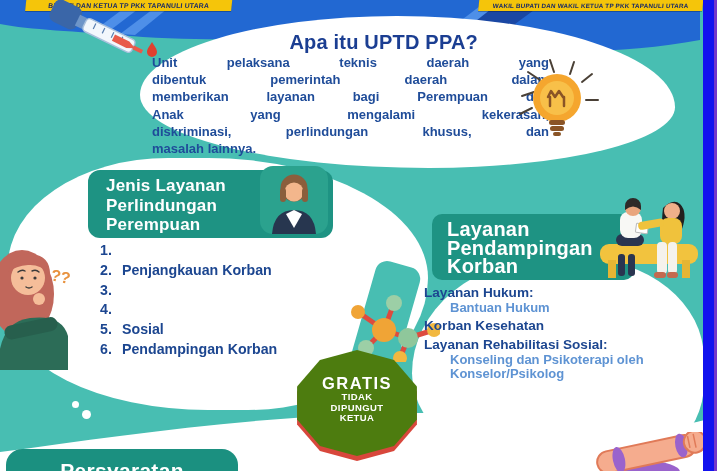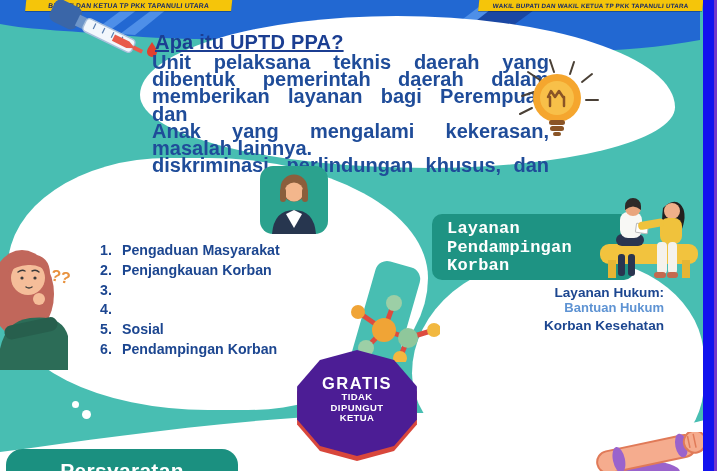--- a/index.html
+++ b/index.html
@@ -20,46 +20,46 @@
   }
   .badge-left{left:26px;top:-6px;width:206px;height:17px;font-size:6.8px;transform:skewX(-6deg);}
   .badge-right{left:479px;top:-6px;width:224px;height:17px;font-size:6.3px;transform:skewX(-6deg);}
   
   .blob{background:#fff;}
   .blob-a{left:140px;top:16px;width:535px;height:152px;border-radius:48% 52% 46% 54% / 52% 60% 40% 48%;}
   .blob-b{left:8px;top:158px;width:420px;height:252px;border-radius:40% 55% 45% 50% / 45% 50% 55% 42%;}
   .blob-c{left:412px;top:258px;width:292px;height:220px;border-radius:50% 45% 40% 55% / 55% 48% 45% 50%;}
   .teal-band{left:360px;top:262px;width:46px;height:130px;background:#48BEB2;border-radius:12px;transform:rotate(16deg);}
   
-  .about-title{left:155px;top:31px;width:310px;text-align:left;font-size:20px;color:#1B3E92;letter-spacing:.2px;text-decoration:underline;}
-  .para{left:152px;top:54px;width:397px;color:#1F4C99;font-size:20px;line-height:17.2px;}
+  .about-title{left:168px;top:31px;width:310px;text-align:right;font-size:20px;color:#1B3E92;letter-spacing:.2px;}
+  .para{left:152px;top:54px;width:397px;color:#1F4C99;font-size:13px;line-height:17.2px;}
   .para-line{text-align:justify;text-align-last:justify;}
   .para-line.last{text-align-last:left;}
   
   .greenbox{background:#1E9383;border-radius:12px;color:#fff;}
   .gb1{left:88px;top:170px;width:245px;height:68px;padding:6px 0 0 18px;}
   .gb1 .gb-title{width:172px;font-size:17px;line-height:19.5px;letter-spacing:.2px;}
   .gb2{left:432px;top:214px;width:202px;height:66px;padding:6px 0 0 15px;border-radius:10px;}
-  .gb2 .gb-title{width:172px;font-size:17px;line-height:18.5px;letter-spacing:.2px;font-family:Liberation Mono, monospace;}
+  .gb2 .gb-title{width:172px;font-size:20px;line-height:18.5px;letter-spacing:.2px;}
   
   .list-left{left:100px;top:241px;width:310px;color:#1C4690;font-size:14.2px;line-height:19.8px;}
   .ll-row{display:flex;}
   .ll-num{width:22px;flex:0 0 22px;}
   
   .list-right{left:424px;top:285px;width:240px;}
   .lr-label{color:#1C4690;font-size:13.6px;line-height:16px;}
-  .lr-sub{color:#5E93D3;font-size:13px;line-height:14.5px;margin-left:18px;}
-  .lr-item{margin-bottom:2.5px;text-align:right;}
+  .lr-sub{color:#5E93D3;font-size:13px;line-height:14.5px;margin-left:26px;}
+  .lr-item{margin-bottom:2.5px;}
   
   .decagon{
     clip-path:polygon(50% 0%,79.4% 9.55%,97.55% 34.55%,97.55% 65.45%,79.4% 90.45%,50% 100%,20.6% 90.45%,2.45% 65.45%,2.45% 34.55%,20.6% 9.55%);
     width:126px;height:106px;
   }
   .gratis-shadow{left:294px;top:355px;background:#D8473C;}
-  .gratis{left:294px;top:350px;background:#4c1d95;display:flex;flex-direction:column;align-items:center;padding-top:24px;color:#fff;text-align:center;}
+  .gratis{left:294px;top:350px;background:#4d7c0f;display:flex;flex-direction:column;align-items:center;padding-top:24px;color:#fff;text-align:center;}
   .gratis-headline{font-size:16.5px;letter-spacing:1.5px;line-height:18px;}
   .gratis-line{font-size:9.5px;line-height:10.5px;letter-spacing:.4px;}
   
   .req-box{left:6px;top:449px;width:232px;height:30px;background:#1B9080;border-radius:16px 16px 0 0;color:#fff;text-align:center;}
   .req-title{margin-top:10px;font-size:21px;letter-spacing:.3px;}
   
   .dot{background:#fff;border-radius:50%;}
   
   .right-bar{left:703px;top:0;width:14px;height:471px;background:#1212EE;}
   .right-bar-edge{position:absolute;right:0;top:0;width:3px;height:100%;background:#7436C9;}
@@ -104,22 +104,22 @@
     </g>
     <path d="M104 42 c3 5 5 7 5 10 a5 5 0 1 1 -10 0 c0 -3 2 -5 5 -10" fill="#E0402F"></path>
   </svg>
 
   <div class="abs about-title">Apa itu UPTD PPA?</div>
   <div class="abs para">
     <div class="para-line">Unit pelaksana teknis daerah yang</div>
     <div class="para-line">dibentuk pemerintah daerah dalam</div>
     <div class="para-line">memberikan layanan bagi Perempuan dan</div>
     <div class="para-line">Anak yang mengalami kekerasan,</div>
+    <div class="para-line">diskriminasi, perlindungan khusus, dan</div>
     <div class="para-line last">masalah lainnya.</div>
-    <div class="para-line">diskriminasi, perlindungan khusus, dan</div>
   </div>
 
   <svg class="abs" style="left:510px;top:56px" width="96" height="92" viewBox="0 0 96 92">
     <g stroke="#4A4036" stroke-width="2" stroke-linecap="round">
       <path d="M12 40 L24 36"></path>
         <path d="M18 16 L30 24"></path>
         <path d="M40 4 L44 16"></path>
       <path d="M64 6 L60 18"></path>
         <path d="M82 18 L72 26"></path>
         <path d="M88 44 L76 44"></path>
@@ -127,34 +127,36 @@
     </g>
     <circle cx="47" cy="42" r="24" fill="#F5A62E"></circle>
     <circle cx="47" cy="42" r="17" fill="#F8C049"></circle>
     <path d="M40 50 v-9 M54 50 v-9" stroke="#8A5426" stroke-width="2.5" stroke-linecap="round"></path>
     <path d="M38 41 l3 -6 4 6 4 -6 4 6" fill="none" stroke="#8A5426" stroke-width="2.5" stroke-linecap="round" stroke-linejoin="round"></path>
     <rect x="39" y="64" width="16" height="5" rx="2.5" fill="#8A5426"></rect>
     <rect x="40" y="70" width="14" height="5" rx="2.5" fill="#8A5426"></rect>
     <rect x="43" y="76" width="8" height="4" rx="2" fill="#8A5426"></rect>
   </svg>
 
+  <div class="abs greenbox gb1">
+    <div class="gb-title">Jenis Layanan Perlindungan Perempuan</div>
+  </div>
   <svg class="abs" style="left:260px;top:166px" width="68" height="68" viewBox="0 0 68 68">
     <rect x="0" y="0" width="68" height="68" rx="13" fill="#2BA28E"></rect>
     <circle cx="34" cy="22" r="13.5" fill="#8B5E3C"></circle>
     <circle cx="34" cy="26" r="9.5" fill="#F3B68C"></circle>
     <rect x="20" y="22" width="6" height="14" rx="3" fill="#8B5E3C"></rect>
     <rect x="42" y="22" width="6" height="14" rx="3" fill="#8B5E3C"></rect>
     <path d="M12 68 Q14 44 34 44 Q54 44 56 68 Z" fill="#27364F"></path>
     <path d="M34 44 L26 48 L34 62 L42 48 Z" fill="#ffffff"></path>
   </svg>
 
   <div class="abs list-left">
     <div class="ll-row">
         <span class="ll-num">1.</span>
-        <span>Pengaduan Masyarakat</span>
       </div>
     <div class="ll-row">
         <span class="ll-num">2.</span>
         <span>Penjangkauan Korban</span>
       </div>
     <div class="ll-row">
         <span class="ll-num">3.</span>
       </div>
     <div class="ll-row">
         <span class="ll-num">4.</span>
@@ -231,20 +233,24 @@
   </svg>
 
   <div class="abs list-right">
     <div class="lr-item">
       <div class="lr-label">Layanan Hukum:</div>
       <div class="lr-sub">Bantuan Hukum</div>
     </div>
     <div class="lr-item">
       <div class="lr-label">Korban Kesehatan</div>
     </div>
+    <div class="lr-item">
+      <div class="lr-label">Layanan Rehabilitasi Sosial:</div>
+      <div class="lr-sub">Konseling dan Psikoterapi oleh Konselor/Psikolog</div>
+    </div>
   </div>
 
   <div class="abs decagon gratis-shadow"></div>
   <div class="abs decagon gratis">
     <div class="gratis-headline">GRATIS</div>
     <div class="gratis-line">TIDAK</div>
     <div class="gratis-line">DIPUNGUT</div>
     <div class="gratis-line">KETUA</div>
   </div>
 

